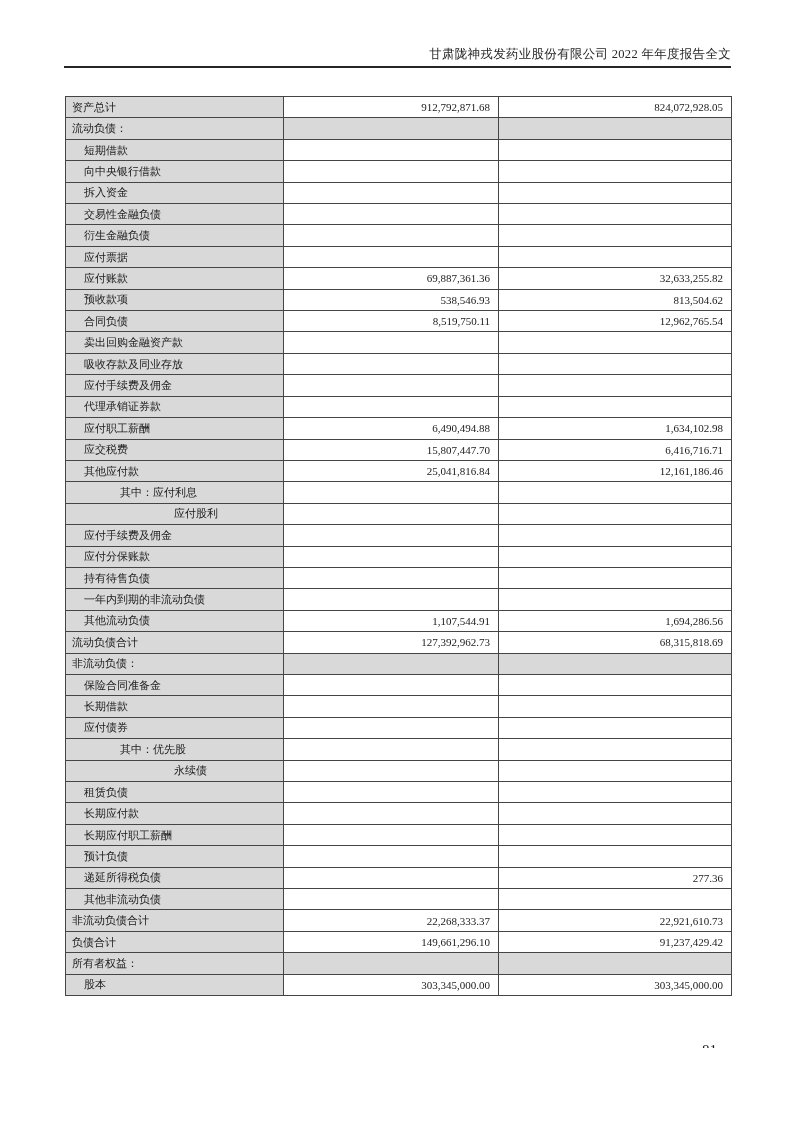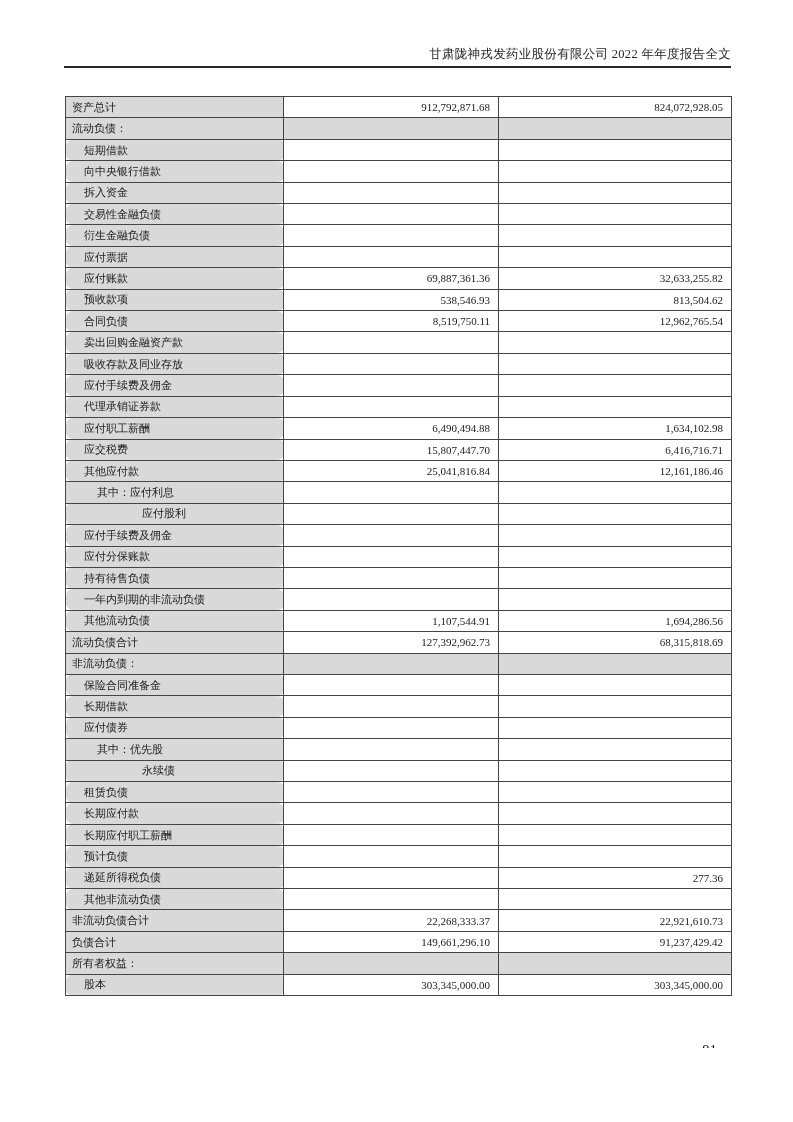--- a/index.html
+++ b/index.html
@@ -52,23 +52,23 @@
     border: 1px solid var(--border-color);
     padding: 0;
     white-space: nowrap;
     overflow: hidden;
     vertical-align: middle;
   }
   td.label {
     background: var(--cell-gray);
     padding-left: 6px;
   }
-  tr.indent-1 td.label { padding-left: 18px; border-radius: 7px; }
-  tr.indent-2 td.label { padding-left: 31px; }
-  tr.indent-3 td.label { padding-left: 76px; border-radius: 6px; }
+  tr.indent-1 td.label { padding-left: 18px; }
+  tr.indent-2 td.label { padding-left: 54px; }
+  tr.indent-3 td.label { padding-left: 108px; }
   td.num {
     background: #ffffff;
     text-align: right;
     padding-right: 8px;
   }
   tr.section td.num { background: var(--cell-gray); }
   .page-number {
     position: absolute;
     top: 1042px; right: 76px;
     font-size: 15px;

